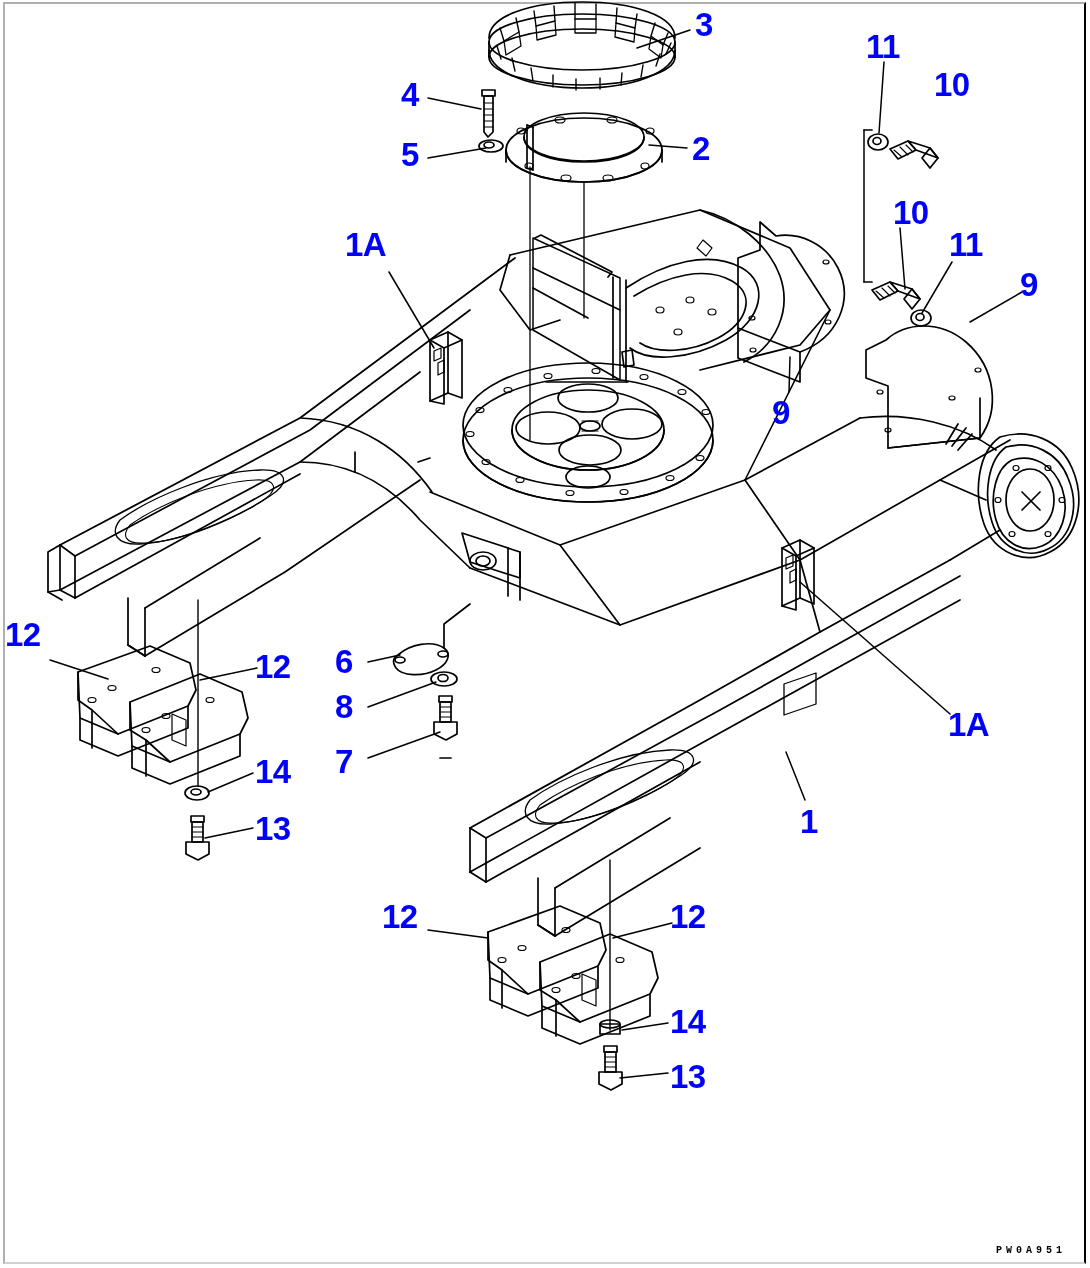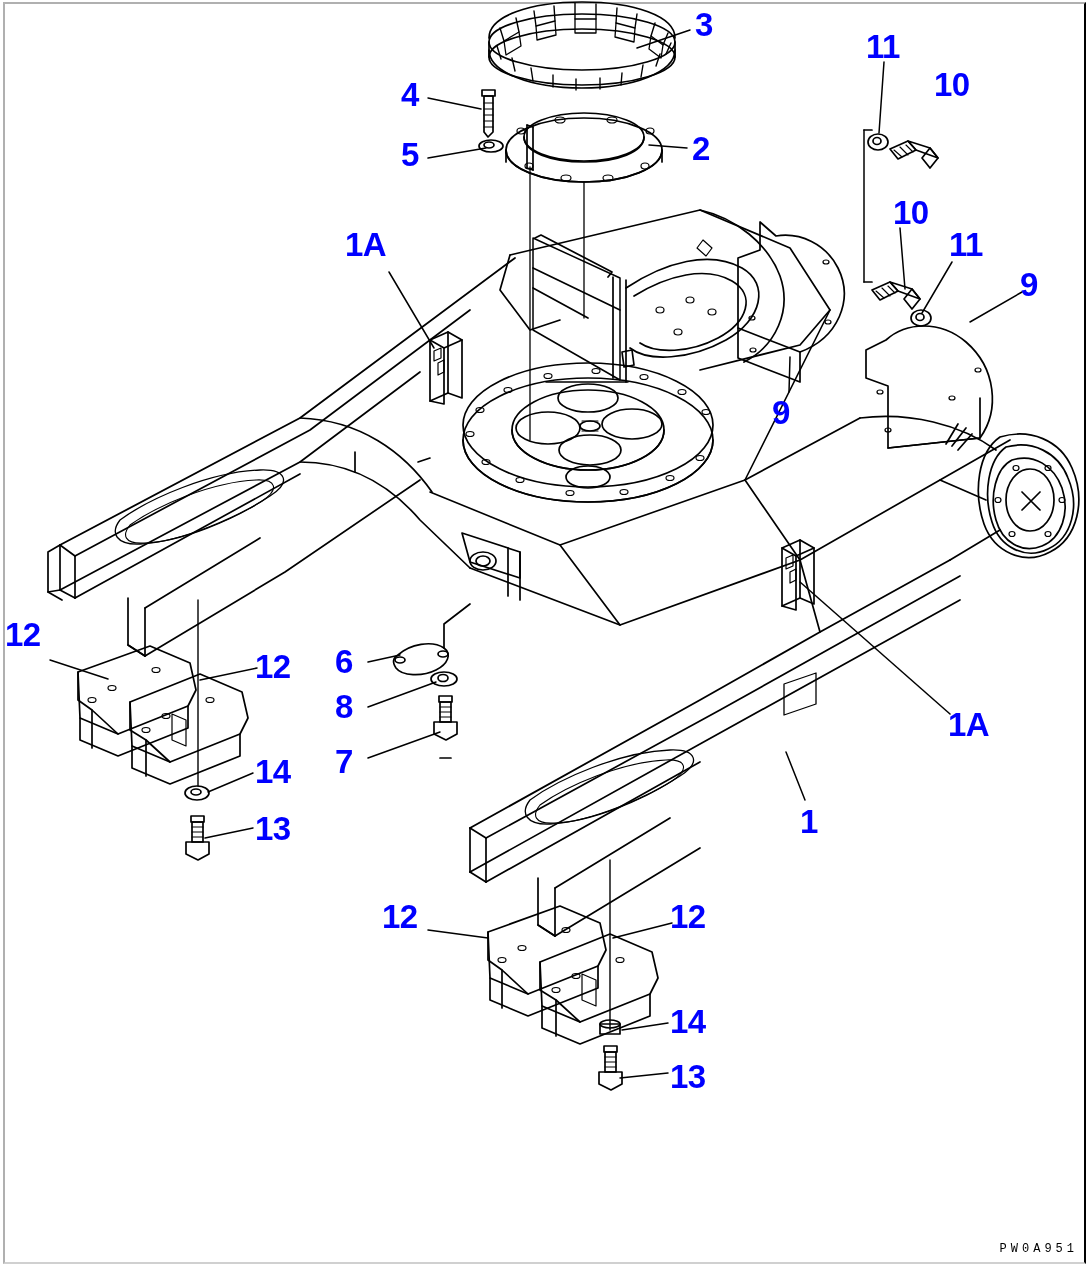--- a/index.html
+++ b/index.html
@@ -40,26 +40,26 @@
     font-weight: bold;
     font-family: "Liberation Sans", sans-serif;
     font-size: 33px;
     line-height: 33px;
     letter-spacing: -0.5px;
     white-space: nowrap;
     user-select: none;
   }
   #drawing-code {
     position: absolute;
-    right: 12px;
+    right: 24px;
     bottom: 12px;
     color: #000000;
     font-family: "Liberation Mono", monospace;
-    font-weight: normal;
-    font-size: 12px;
+    font-weight: bold;
+    font-size: 10px;
     letter-spacing: 4px;
     white-space: nowrap;
   }
 </style>
 </head>
 <body>
 
 <div id="page">
 
   <div id="border-frame"></div>

